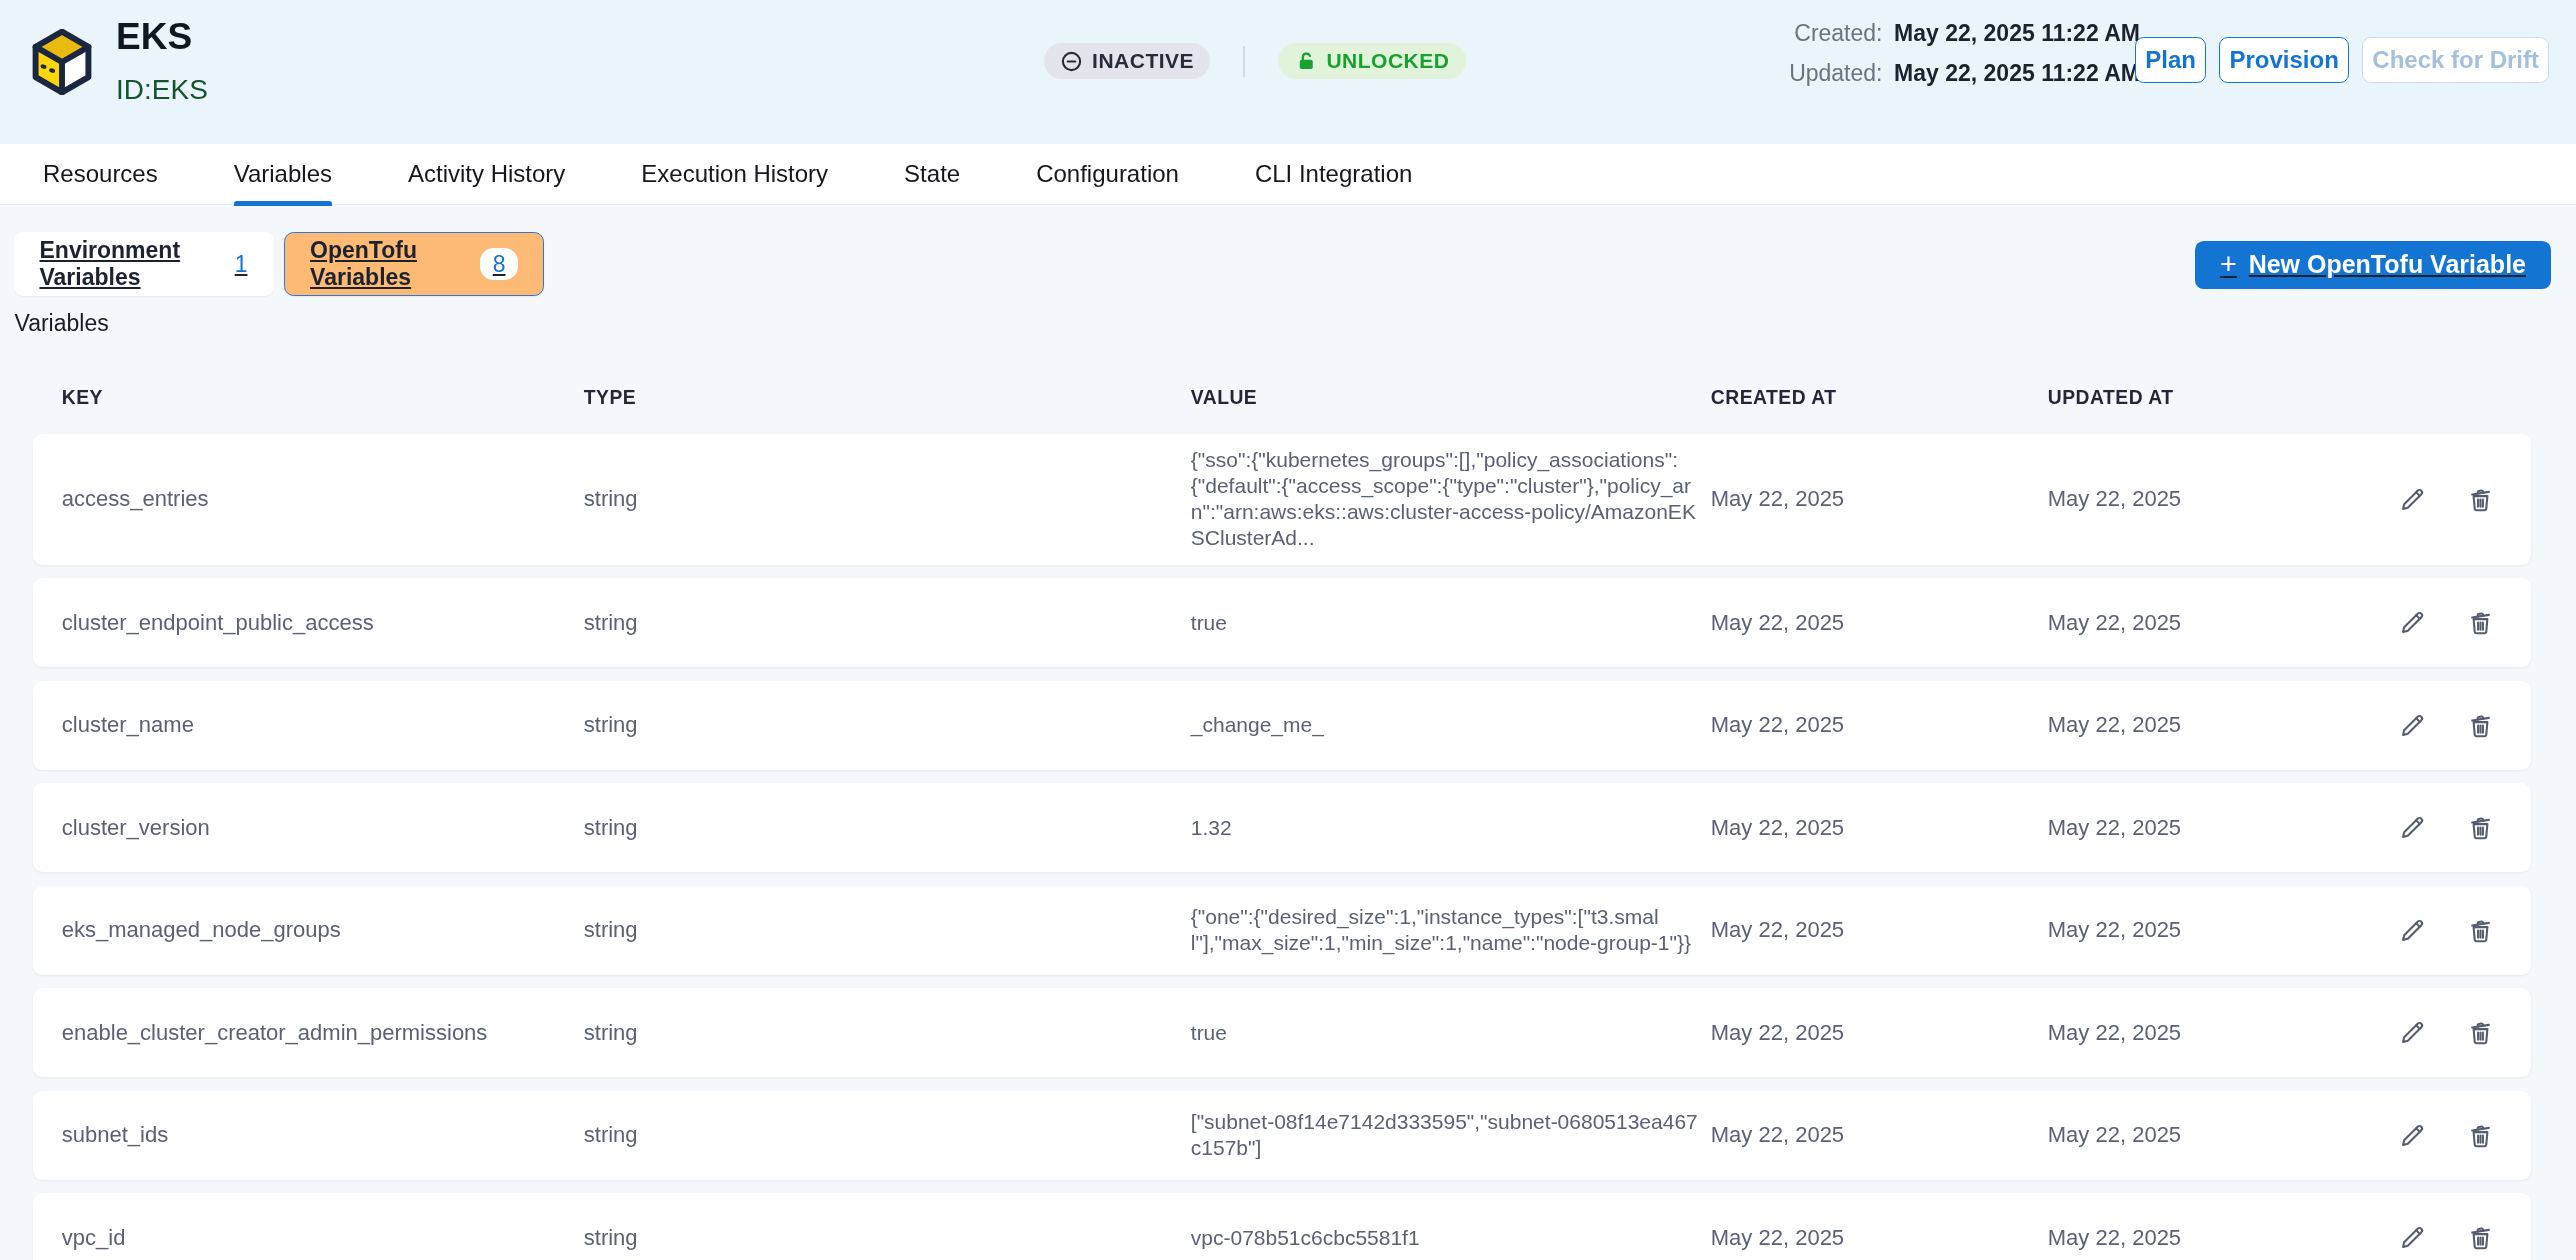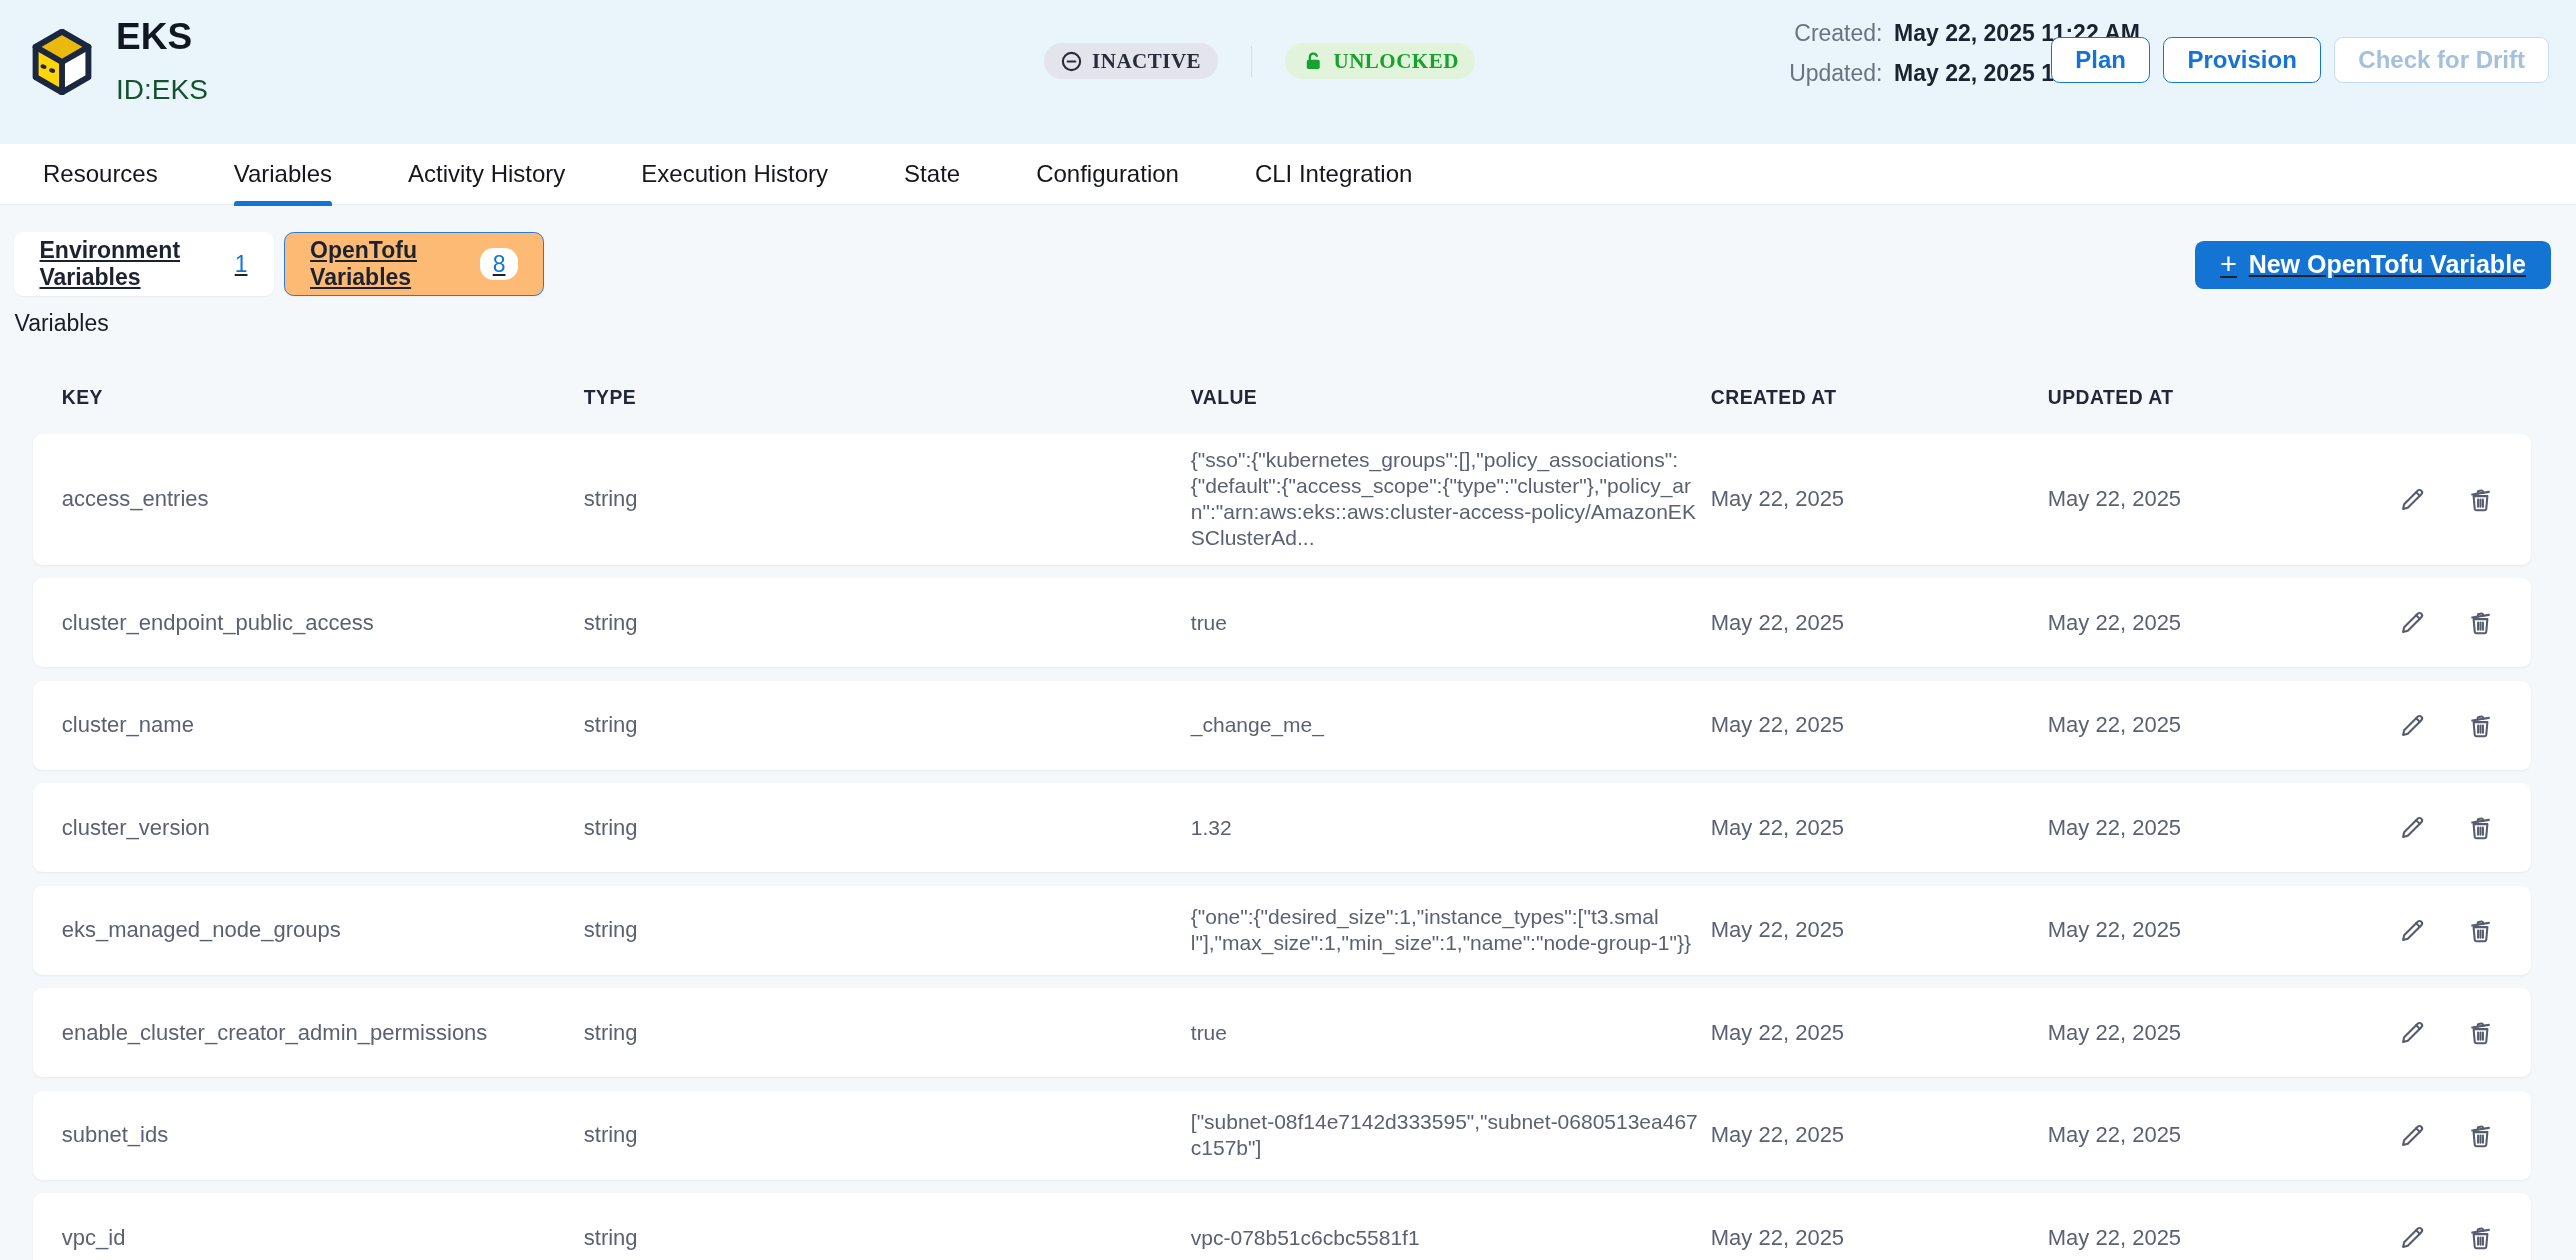--- a/index.html
+++ b/index.html
@@ -19,21 +19,21 @@
   .brand {
     position: absolute; left: 29px; top: 17.4px;
     display: flex; align-items: center; gap: 21px;
   }
   .brand-logo { width: 66px; height: 66px; display: block; }
   .brand-title { font-size: 37px; font-weight: 700; color: #101722; line-height: 1.1; }
   .brand-sub { font-size: 28px; color: #14532d; margin-top: 16px; }
 
   .badges {
     position: absolute; left: 1044px; top: 43px;
-    display: flex; align-items: center; gap: 33px; font-family: Liberation Serif, serif;
+    display: flex; align-items: center; gap: 33px;
   }
   .pill {
     display: inline-flex; align-items: center; gap: 8.7px;
     height: 36px; padding: 0 16.4px; border-radius: 18.4px;
     font-size: 21px; font-weight: 700; letter-spacing: 0.5px;
   }
   .pill-inactive { background: #e4e4ed; color: #272c3a; }
   .pill-unlocked { background: #e1f4db; color: #17a12e; }
   .badge-sep { width: 1.9px; height: 31px; background: #d4dbe2; }
 
@@ -43,21 +43,21 @@
     column-gap: 11.6px; row-gap: 12.6px; align-items: center;
   }
   .meta-label { font-size: 23px; color: #6c7280; text-align: right; }
   .meta-value { font-size: 23px; color: #1a2230; font-weight: 600; }
 
   .header-actions {
     position: absolute; right: 27px; top: 37px;
     display: flex; gap: 13.5px;
   }
   .btn-outline {
-    height: 46px; padding: 0 23px;
+    height: 46px; padding: 0 9px;
     background: #ffffff; border: 1.9px solid #1374d4; border-radius: 8.7px;
     color: #1374d4; font-size: 24px; font-weight: 700;
     font-family: "Liberation Sans", sans-serif; cursor: pointer;
   }
   .btn-outline.disabled {
     border-color: #c7dcf1; color: #a3c0de; cursor: default;
   }
 
   
   .tabbar {

